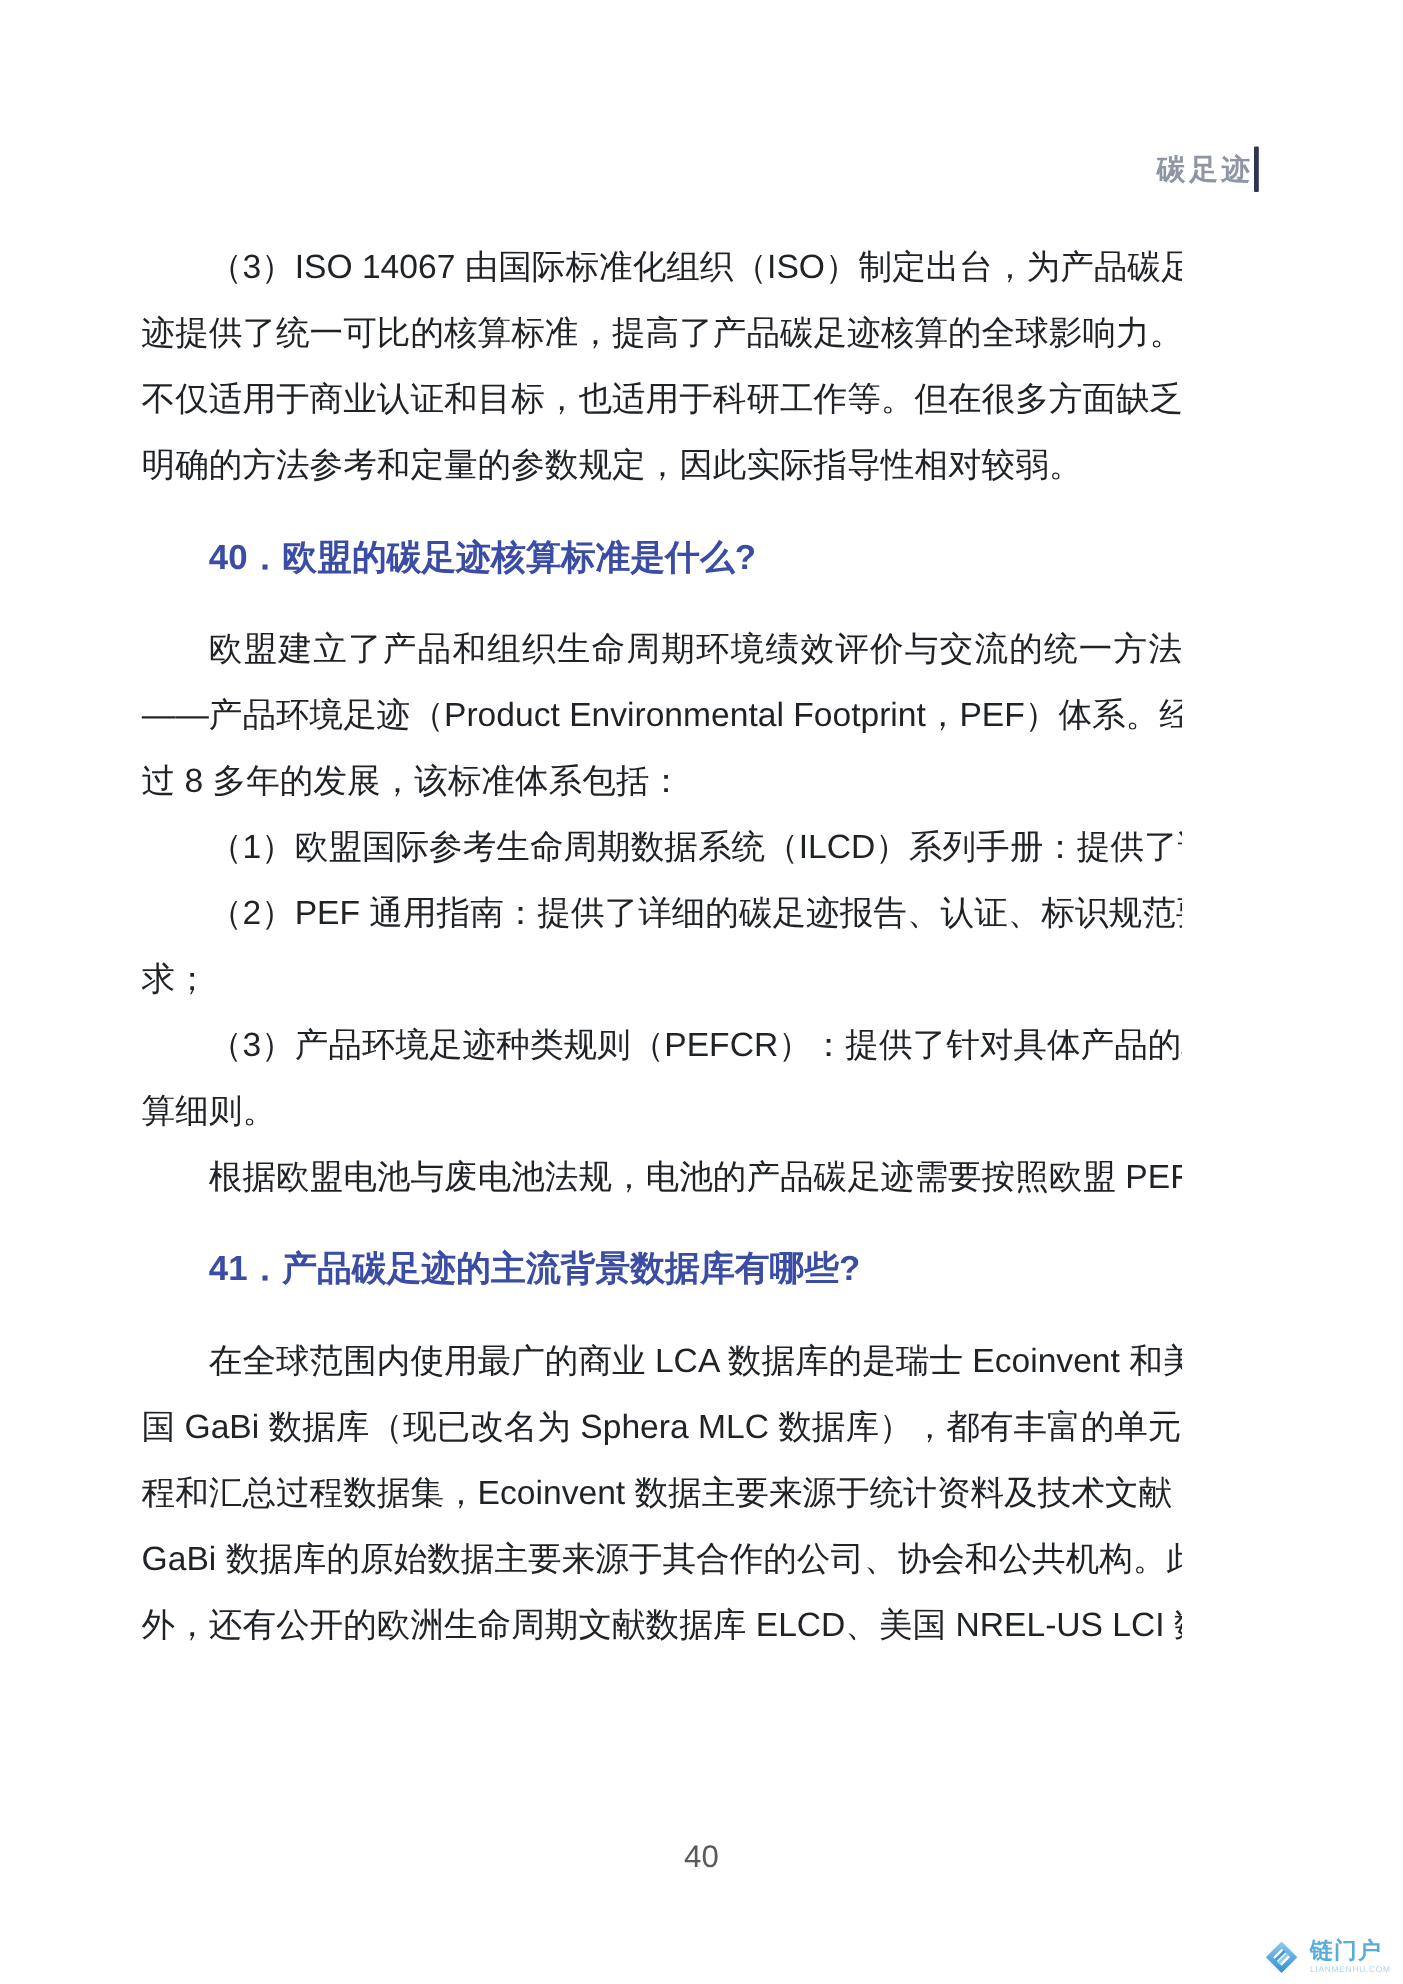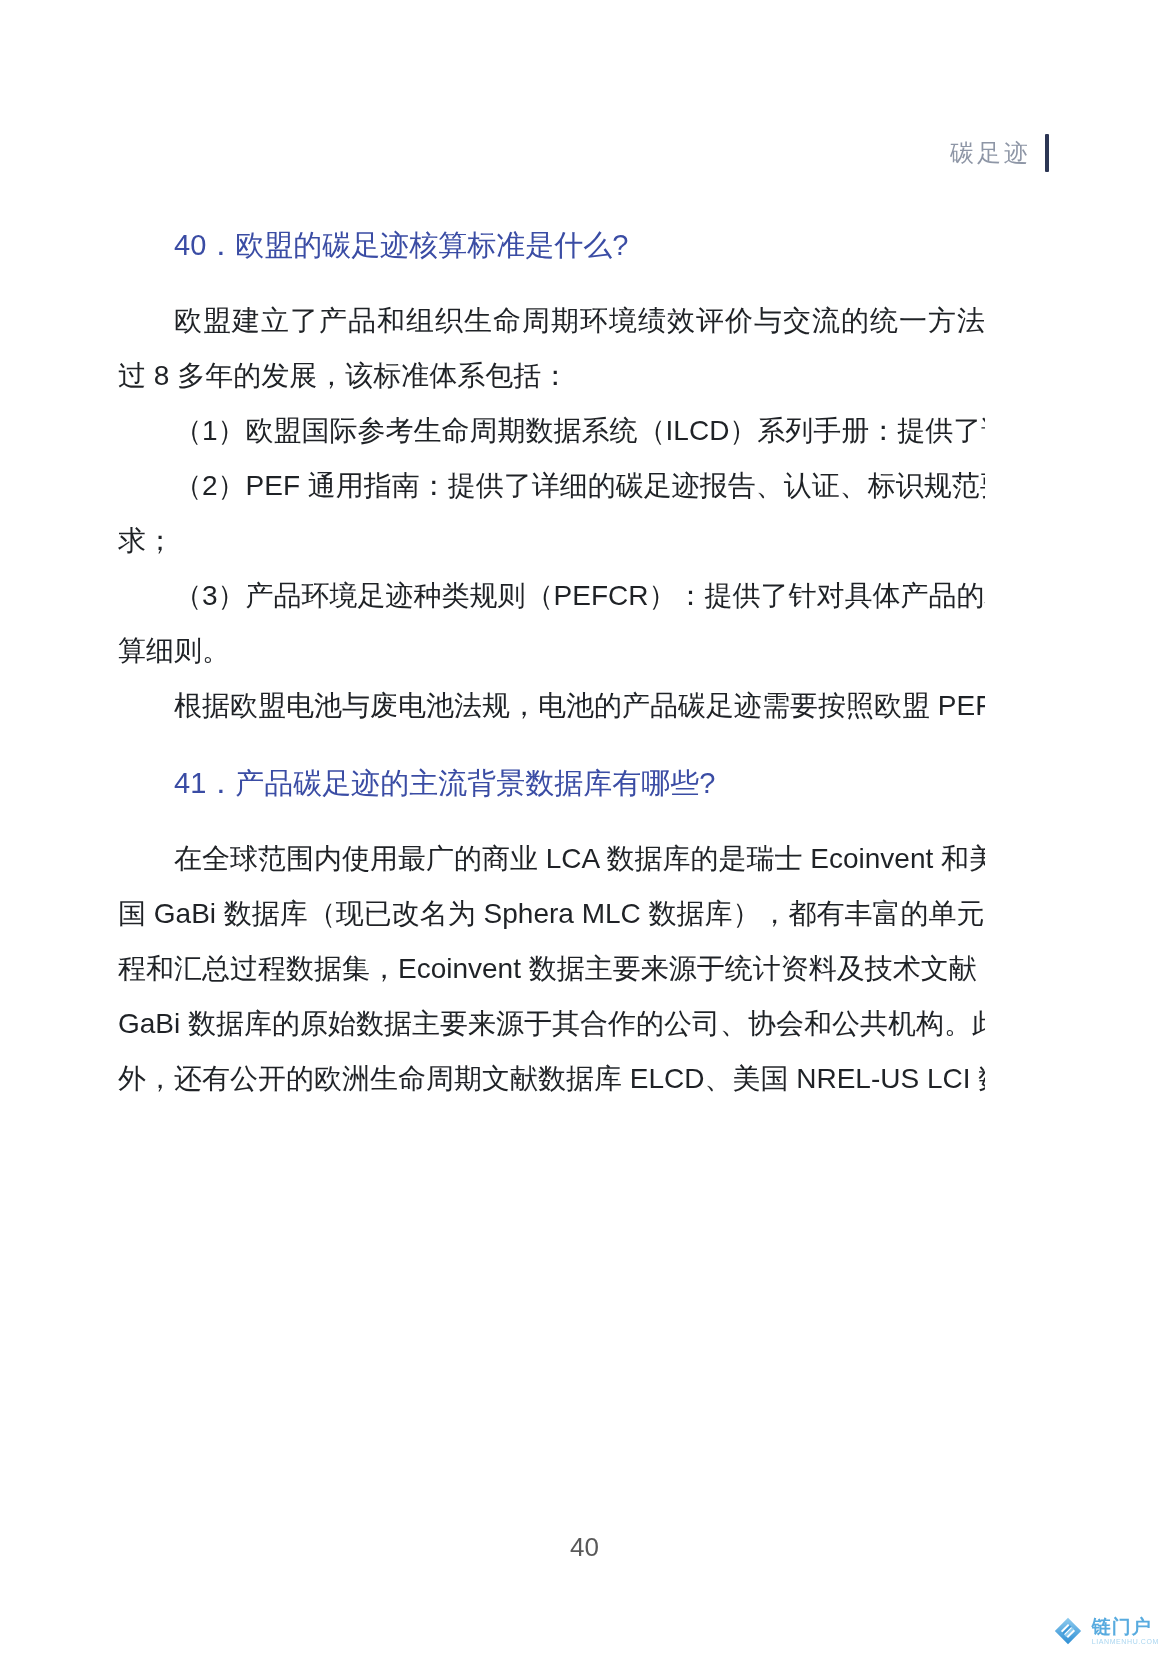--- a/index.html
+++ b/index.html
@@ -4,22 +4,22 @@
 <title>碳足迹 - 20</title>
 <style>
   html,body { margin:0; padding:0; }
   body {
     width:1169px; height:1653px; position:relative; overflow:hidden;
     background:#ffffff;
     font-family:"Liberation Sans", sans-serif;
   }
   
   .page-header {
-    position:absolute; top:134px; right:120px;
-    display:flex; align-items:center; gap:14px;
+    position:absolute; top:122px; right:120px;
+    display:flex; align-items:center; gap:0;font-weight:bold;
   }
   .header-label {
     font-size:24px; color:var(--header-text,#8e96a6); letter-spacing:3px;
   }
   .header-bar {
     width:4px; height:38px; background:var(--header-bar,#2c3654); border-radius:1px;
   }
   
   .doc {
     position:absolute; left:118px; top:195px; width:867px;
@@ -29,21 +29,21 @@
   .line {
     height:55px; line-height:55px;
     white-space:nowrap; overflow:hidden; text-align:left;
   }
   .line.fill {
     text-align:justify; text-align-last:justify;
     text-justify:inter-character;
   }
   .line.indent { text-indent:56px; }
   .heading {
-    color:var(--heading,#3a4ca4); font-weight:normal; font-size:29px;
+    color:var(--heading,#3a4ca4); font-weight:bold; font-size:29px;
     height:48px; line-height:48px; text-indent:56px;
     margin:26px 0 24px 0; white-space:nowrap; overflow:hidden;
   }
   
   .page-number {
     position:absolute; top:1532px; left:0; width:100%;
     text-align:center; font-size:26px; color:#595959;
   }
   
   .brand {
@@ -62,23 +62,30 @@
 </style>
 </head>
 <body>
 
 <div class="page-header">
   <span class="header-label">碳足迹</span>
   <span class="header-bar"></span>
 </div>
 
 <main class="doc">
+    <div class="paragraph">
+      <div class="line indent fill">（3）ISO 14067 由国际标准化组织（ISO）制定出台，为产品碳足</div>
+      <div class="line fill">迹提供了统一可比的核算标准，提高了产品碳足迹核算的全球影响力。</div>
+      <div class="line fill">不仅适用于商业认证和目标，也适用于科研工作等。但在很多方面缺乏</div>
+      <div class="line">明确的方法参考和定量的参数规定，因此实际指导性相对较弱。</div>
+    </div>
     <div class="heading">40．欧盟的碳足迹核算标准是什么?</div>
     <div class="paragraph">
       <div class="line indent fill">欧盟建立了产品和组织生命周期环境绩效评价与交流的统一方法</div>
+      <div class="line fill">——产品环境足迹（Product Environmental Footprint，PEF）体系。经</div>
       <div class="line">过 8 多年的发展，该标准体系包括：</div>
       <div class="line indent fill">（1）欧盟国际参考生命周期数据系统（ILCD）系列手册：提供了详</div>
       <div class="line indent fill">（2）PEF 通用指南：提供了详细的碳足迹报告、认证、标识规范要</div>
       <div class="line">求；</div>
       <div class="line indent fill">（3）产品环境足迹种类规则（PEFCR）：提供了针对具体产品的核</div>
       <div class="line">算细则。</div>
       <div class="line indent fill">根据欧盟电池与废电池法规，电池的产品碳足迹需要按照欧盟 PEF</div>
     </div>
     <div class="heading">41．产品碳足迹的主流背景数据库有哪些?</div>
     <div class="paragraph">

